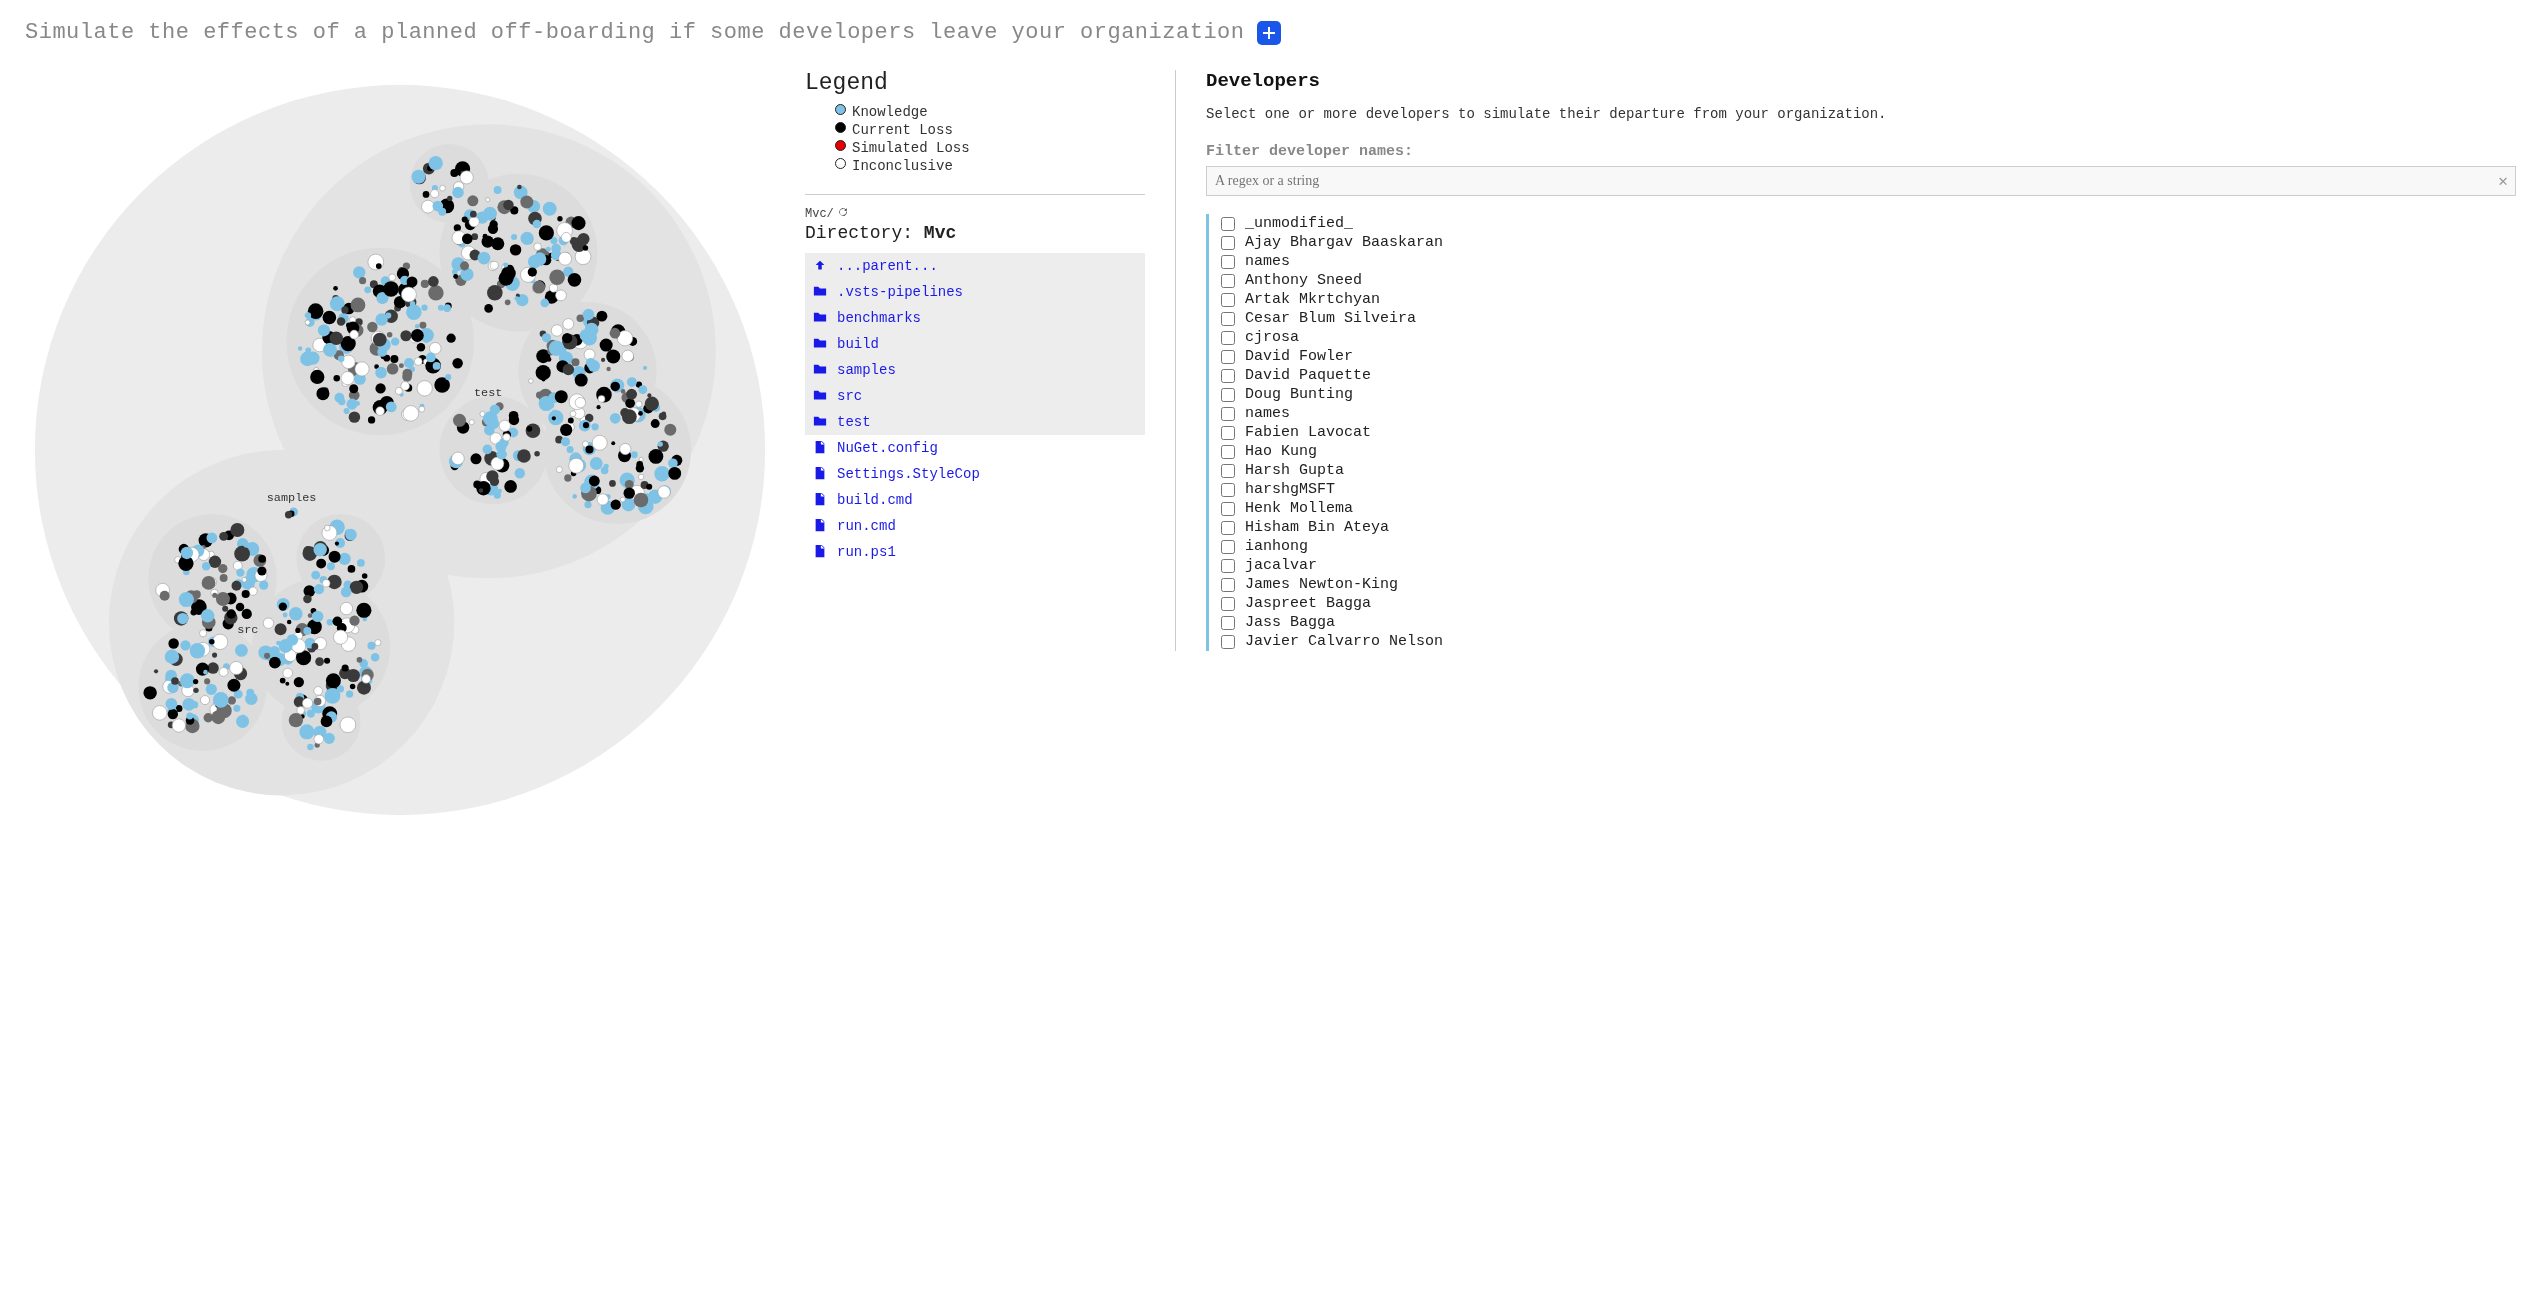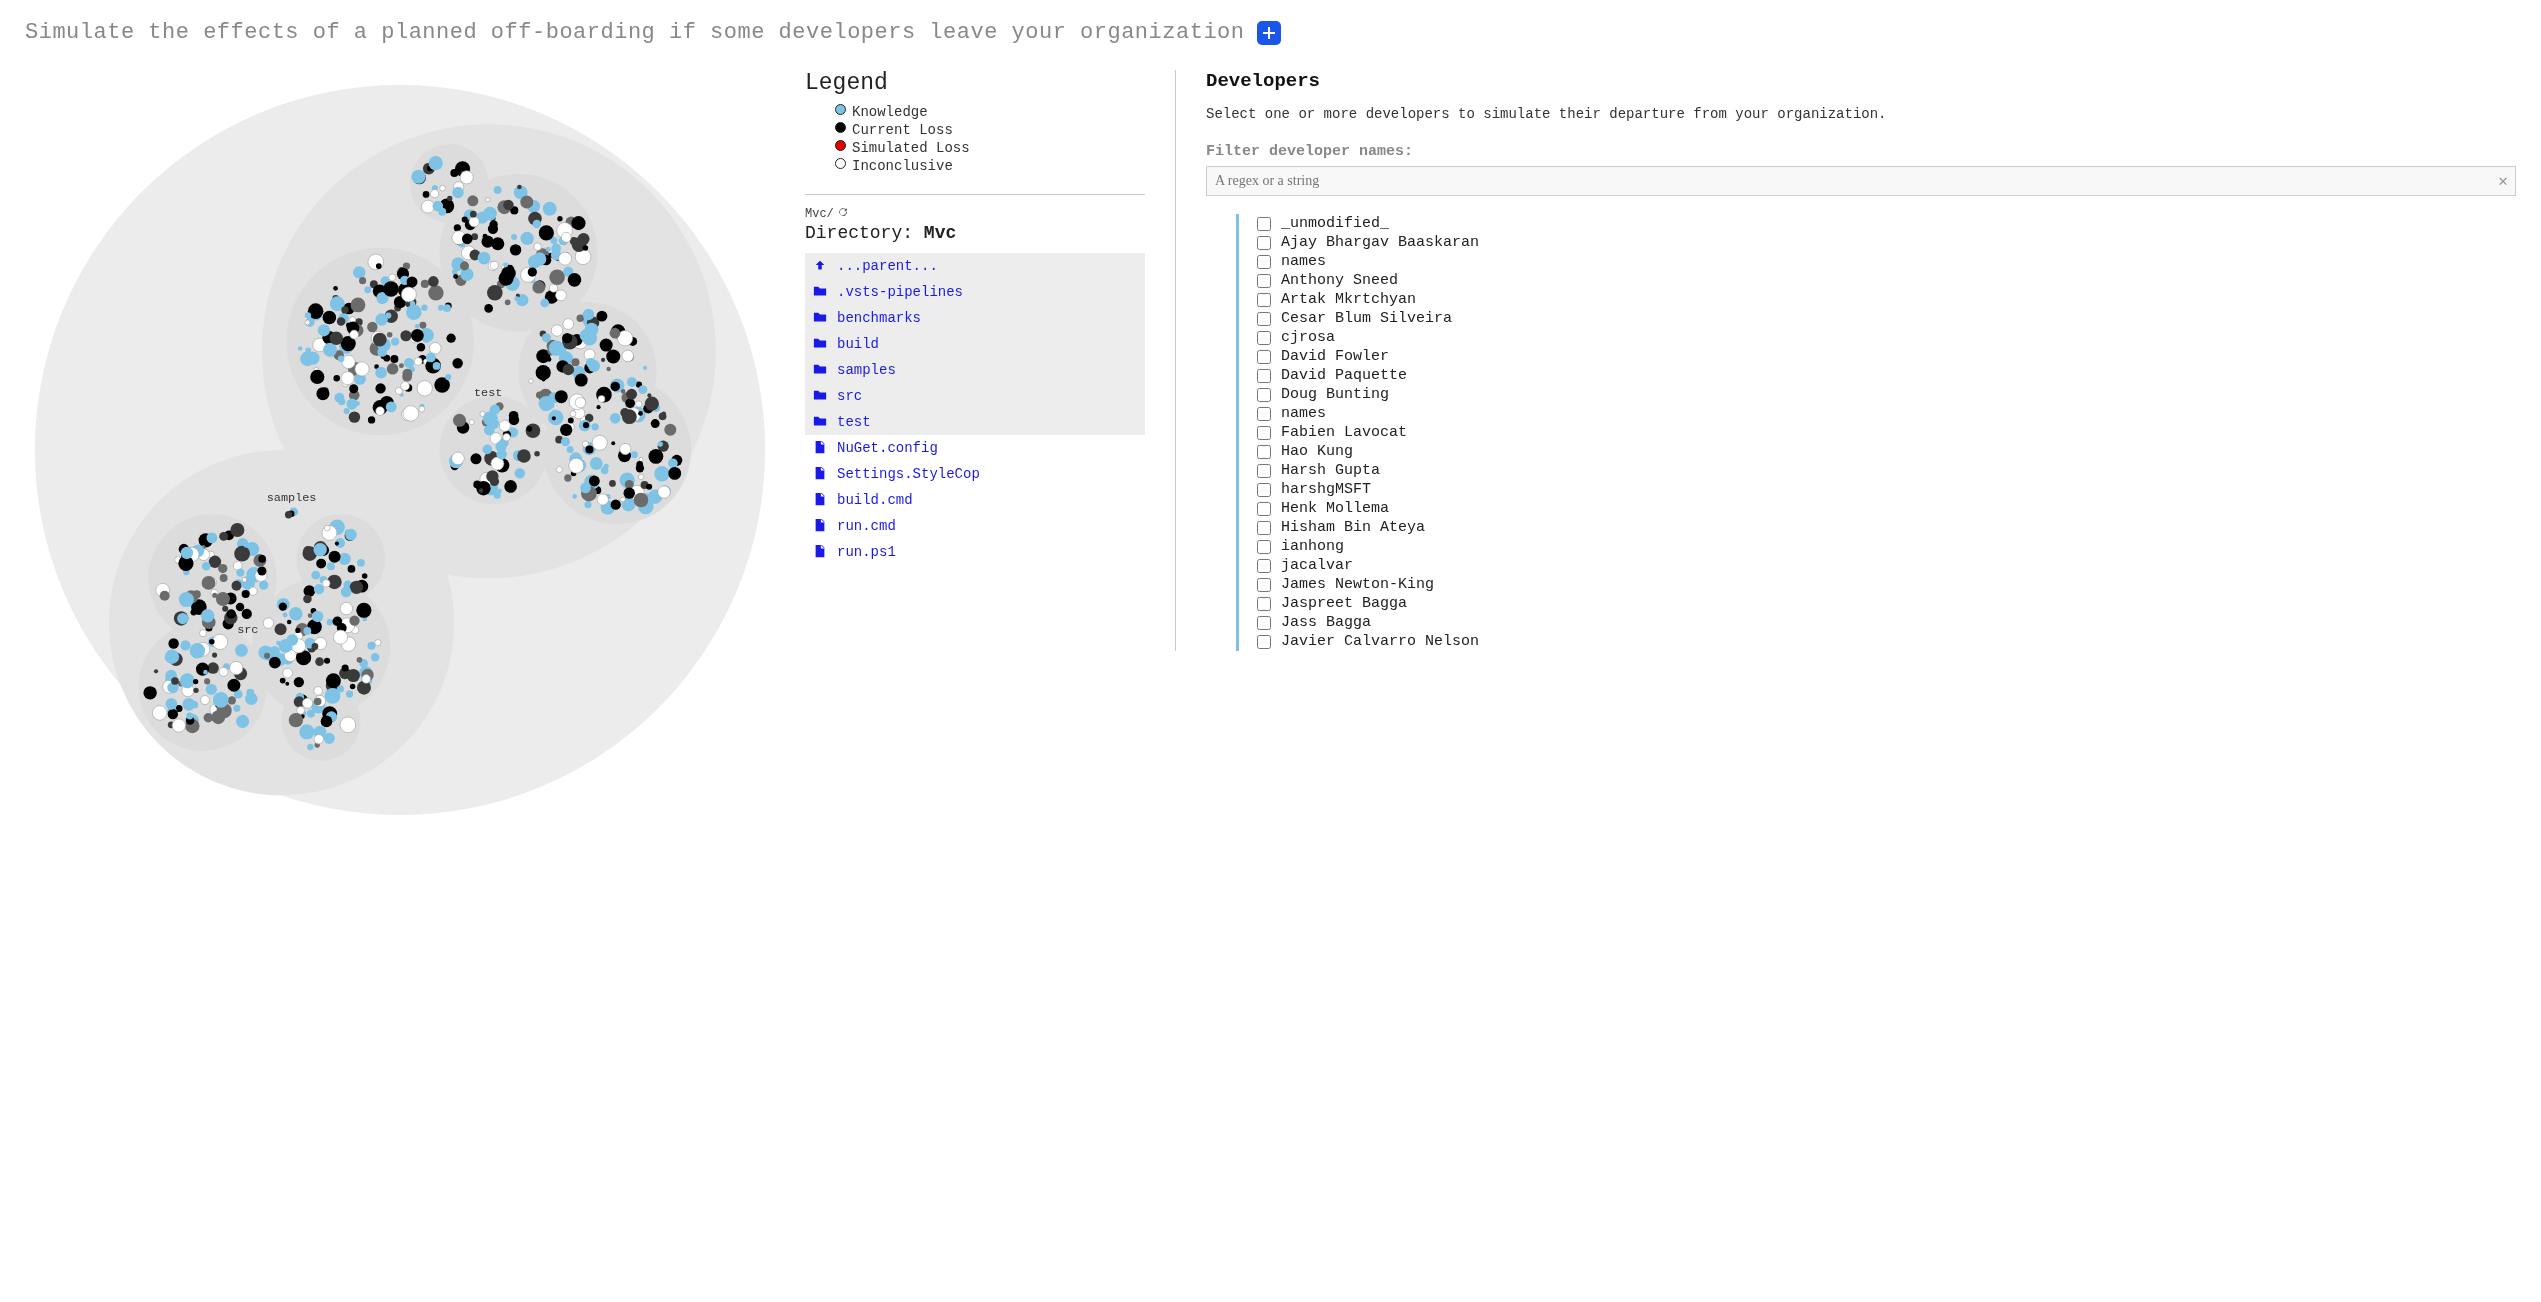--- a/index.html
+++ b/index.html
@@ -88,24 +88,23 @@
     border: 1px solid #ccc;
     background: #f8f8f8;
     color: #555;
   }
   .filter-box .clear-x {
     position: absolute; right: 8px; top: 50%; transform: translateY(-50%);
     color: #999; cursor: pointer; font-size: 16px; font-weight:bold;
   }
   .dev-list {
     border-left: 3px solid #7ec3e6;
-    padding-left: 18px;
+    padding-left: 12px;
     max-height: 510px;
     overflow-y: auto;
-    margin-left: 30px;
   }
   .dev-item {
     display: flex; align-items: center; gap: 10px;
     padding: 1px 0;
     font-size: 15px;
     color: #222;
   }
   .dev-item input[type=checkbox]{
     width:14px; height:14px;
     accent-color: #888;

